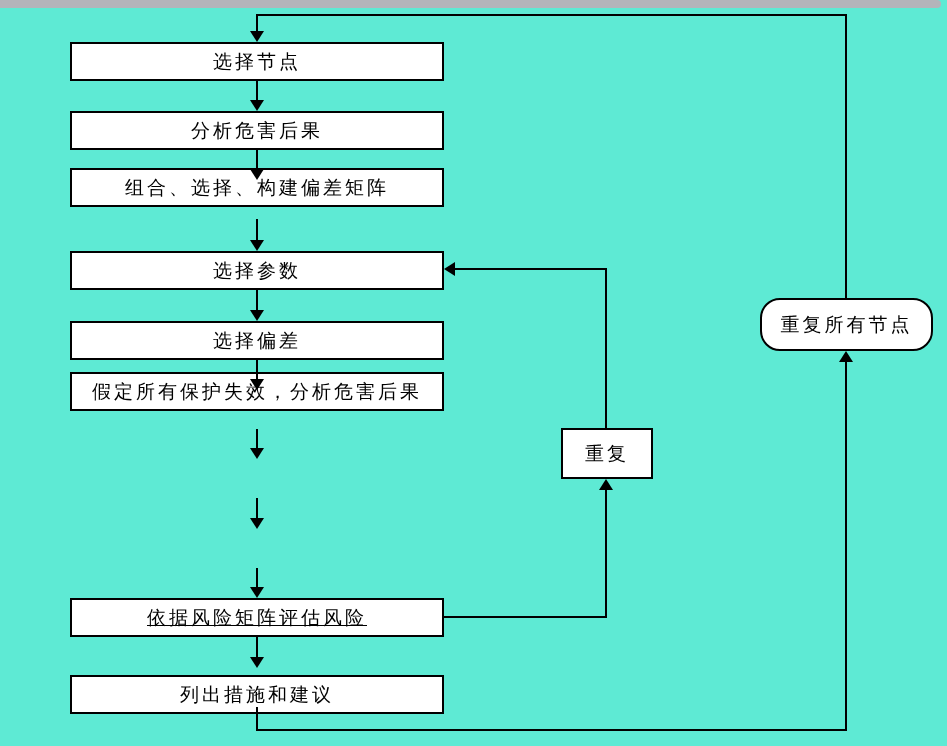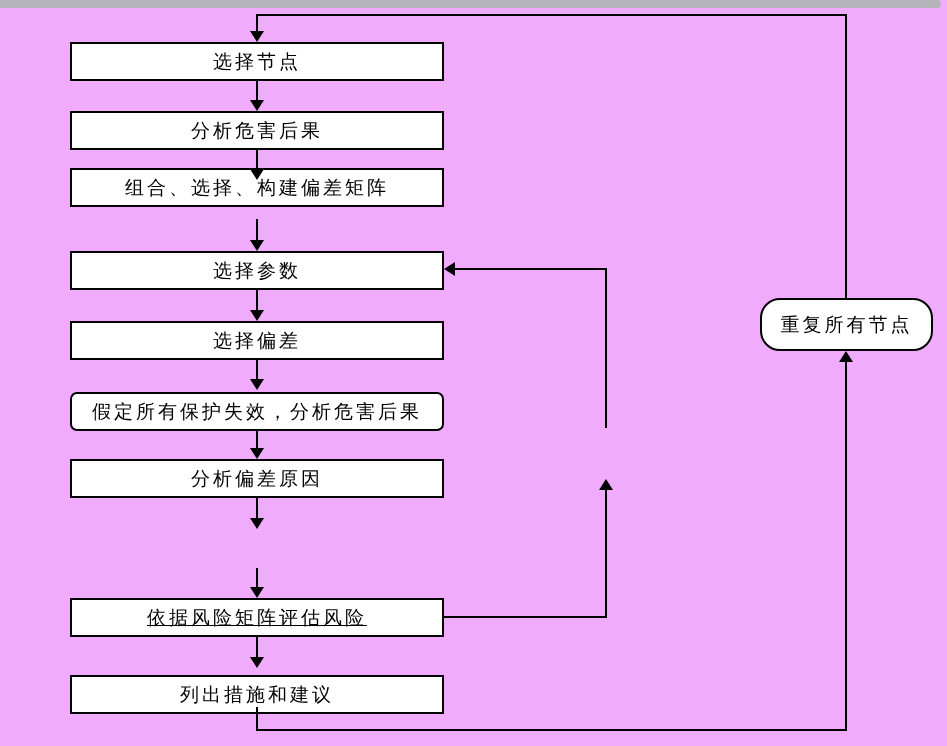--- a/index.html
+++ b/index.html
@@ -3,21 +3,21 @@
 <meta charset="utf-8">
 <style>
   * { margin: 0; padding: 0; box-sizing: border-box; }
   html, body { background: #ffffff; }
   body { font-family: "Liberation Serif", serif; }
 
   .canvas {
     position: relative;
     width: 947px;
     height: 746px;
-    background: #f0abfc;
+    background: #5eead4;
     overflow: hidden;
   }
 
   .topbar {
     position: absolute;
     left: 0; top: 0;
     width: 941px; height: 8px;
     background: #b4b4ba;
     border-radius: 0 4px 4px 0;
   }
@@ -73,33 +73,33 @@
     </div>
   <div class="fbox step" style="top:168px;">
       <span>组合、选择、构建偏差矩阵</span>
     </div>
   <div class="fbox step" style="top:321px;">
       <span>选择偏差</span>
     </div>
   <div class="fbox step" style="top:251px;">
       <span>选择参数</span>
     </div>
-  <div class="fbox step" style="top:392px;border-radius:7px;">
+  <div class="fbox step" style="top:372px;">
       <span>假定所有保护失效，分析危害后果</span>
-    </div>
-  <div class="fbox step" style="top:459px;">
-      <span>分析偏差原因</span>
     </div>
   <div class="fbox step" style="top:598px;text-decoration:underline;">
       <span>依据风险矩阵评估风险</span>
     </div>
   <div class="fbox step" style="top:668px;margin-top:7px;">
       <span>列出措施和建议</span>
     </div>
 
+  <div class="fbox" style="left:561px; top:428px; width:92px; height:51px;">
+      <span>重复</span>
+    </div>
   <div class="fbox" style="left:760px; top:298px; width:173px; height:53px;border-radius:20px;">
       <span>重复所有节点</span>
     </div>
 
   <div class="vline" style="left:256px; top:81px;  height:19px;"></div>
   <div class="arr arr-down" style="left:250px; top:100px;"></div>
   <div class="vline" style="left:256px; top:150px; height:19px;"></div>
   <div class="arr arr-down" style="left:250px; top:169px;"></div>
   <div class="vline" style="left:256px; top:219px; height:21px;"></div>
   <div class="arr arr-down" style="left:250px; top:240px;"></div>

